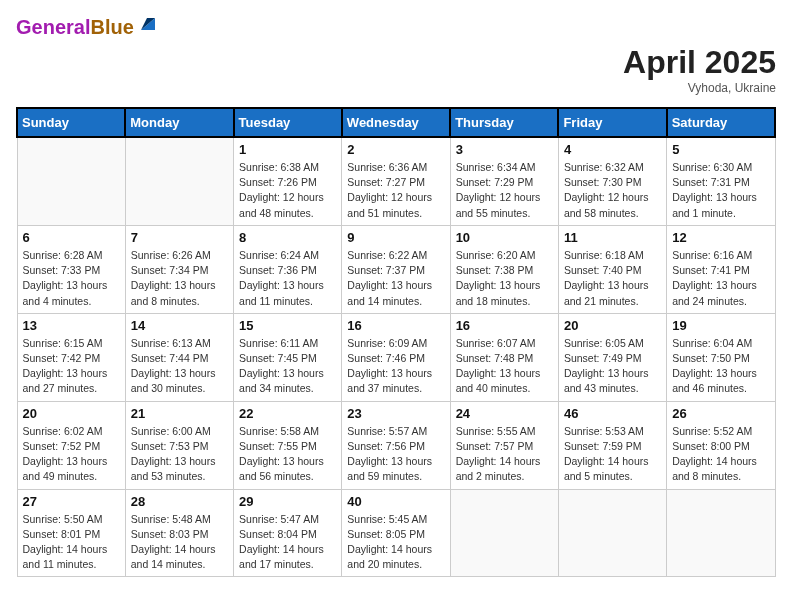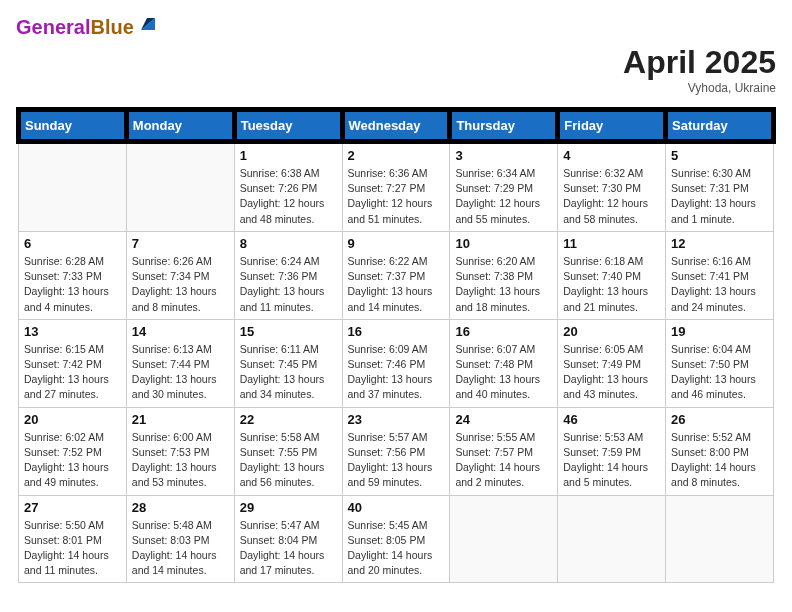--- a/index.html
+++ b/index.html
@@ -47,21 +47,21 @@
       border-collapse: collapse;
       font-size: 11px;
     }
     .calendar th {
       background: #1a6fc4;
       color: #fff;
       padding: 6px 4px;
       text-align: left;
       font-size: 13px;
       font-weight: bold;
-      border: 5px solid #000000;
+      border: 2px solid #000000;
       margin-top: 39px;
     }
     .calendar td {
       border: 1px solid #ccc;
       padding: 4px 5px;
       vertical-align: top;
       min-height: 80px;
       height: 85px;
       width: 108px;
     }

